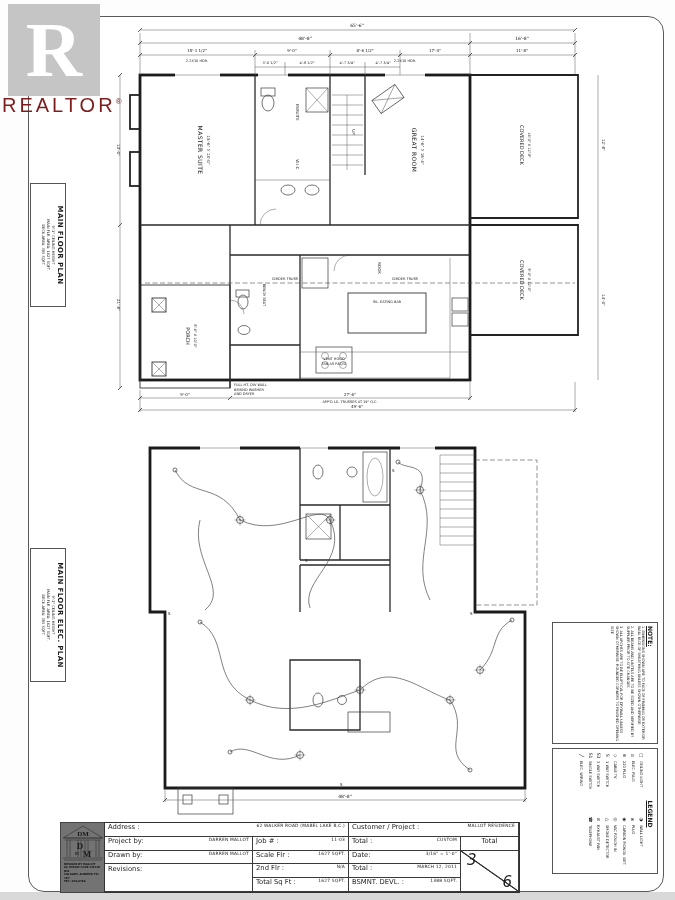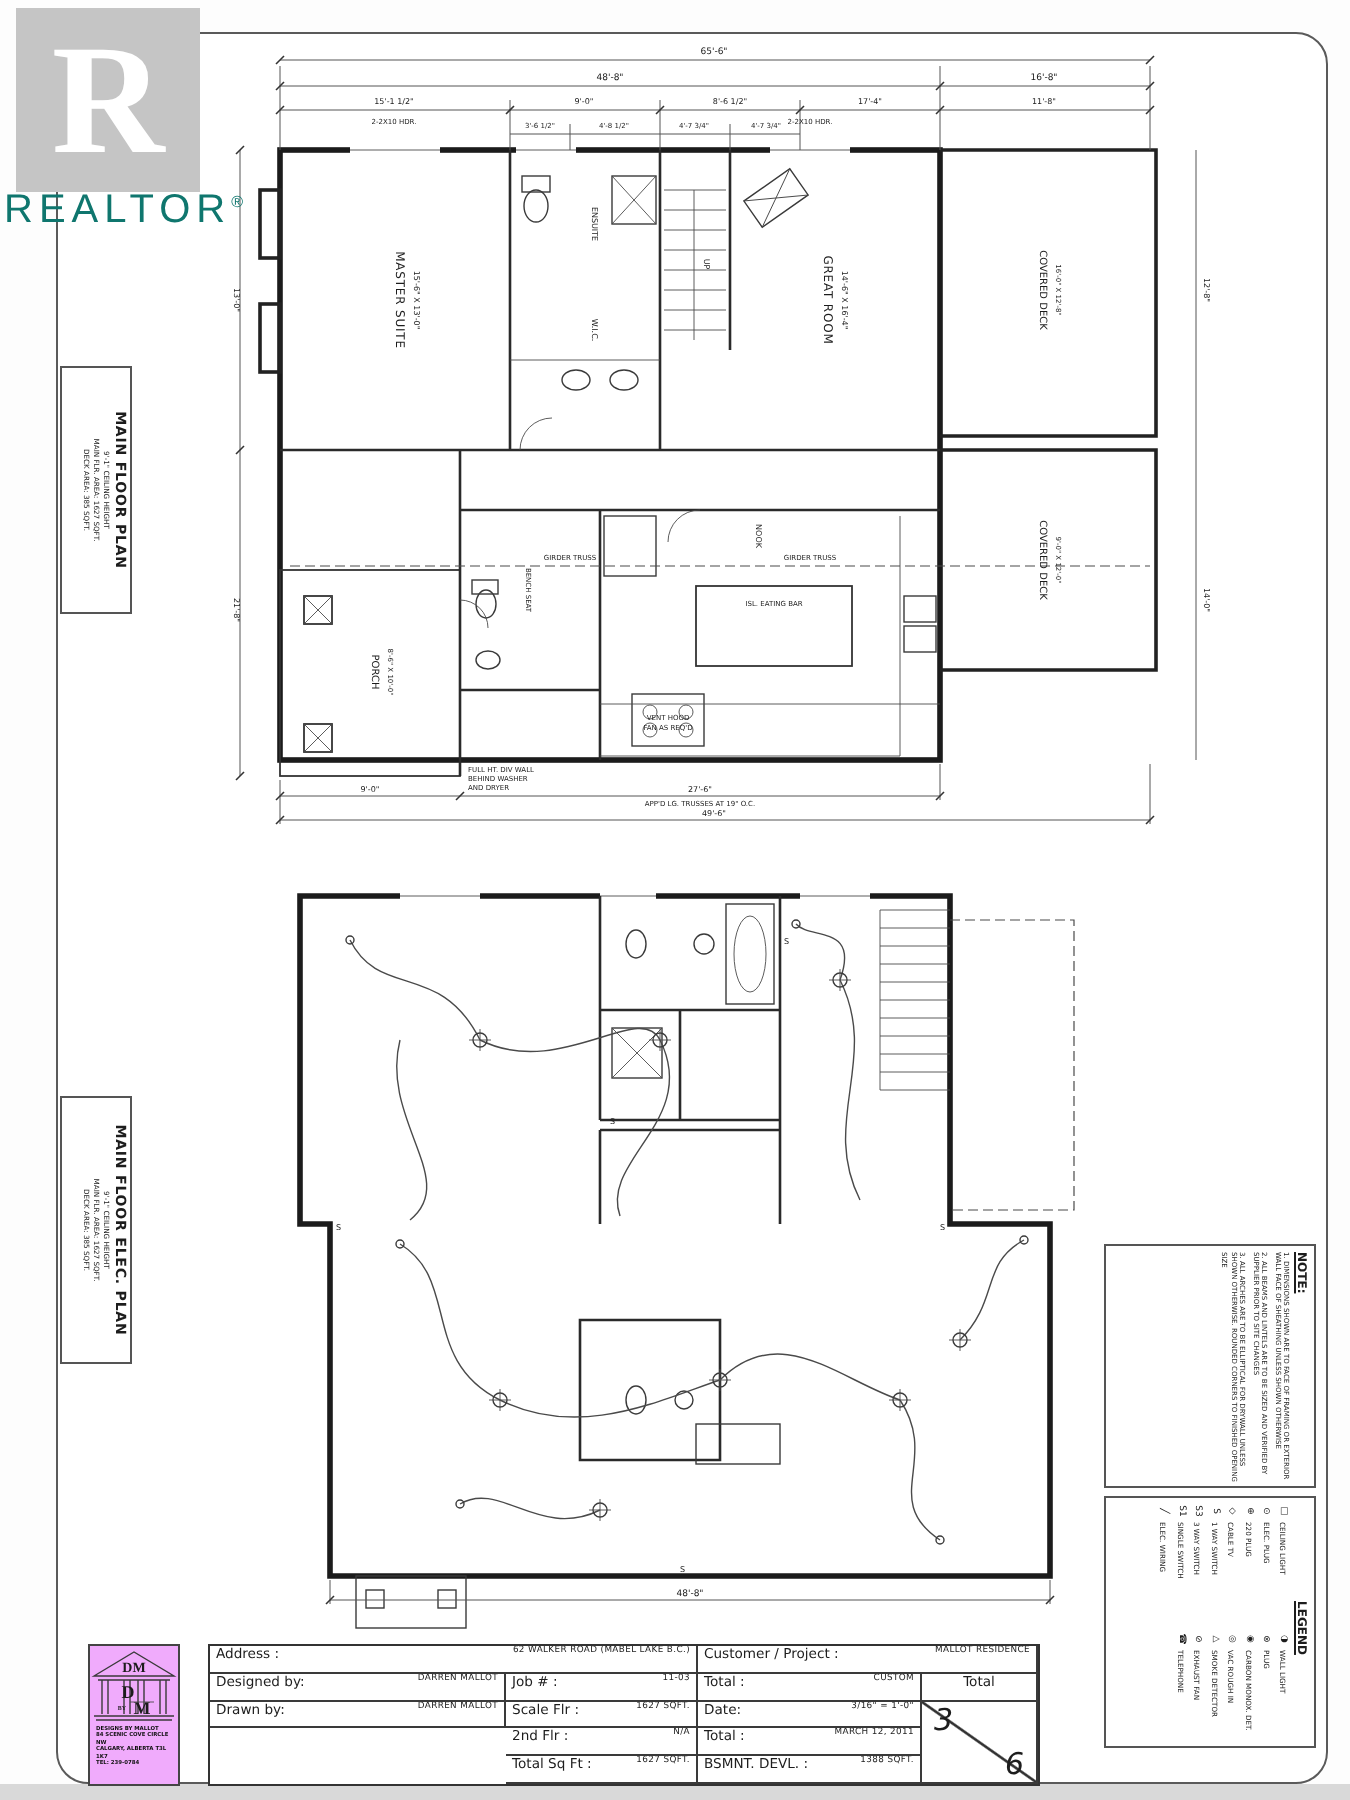--- a/index.html
+++ b/index.html
@@ -6,21 +6,21 @@
   body{width:675px;height:900px;background:#e6e6e6;position:relative;overflow:hidden;
        font-family:"DejaVu Sans",sans-serif;color:#1d1d1d}
   .page{position:absolute;inset:0;background:#fdfdfd}
   .bottom-strip{position:absolute;left:0;top:892px;width:675px;height:8px;background:#d9d9d9}
   .sheet{position:absolute;left:28px;top:16px;width:634px;height:874px;
          border:1.6px solid #5a5a5a;border-radius:16px;background:#fff}
   
   .wm-box{position:absolute;left:8px;top:4px;width:92px;height:92px;background:#c5c5c5;
           display:flex;align-items:center;justify-content:center;z-index:40}
   .wm-r{font-family:"Liberation Serif",serif;font-weight:bold;font-size:78px;color:#fff;line-height:.9}
-  .wm-text{position:absolute;left:2px;top:94px;z-index:40;color:#0f766e;font-size:20px;
+  .wm-text{position:absolute;left:2px;top:94px;z-index:40;color:#7f1d1d;font-size:20px;
            letter-spacing:3px;font-family:"Liberation Sans",sans-serif;font-weight:400}
   .wm-text sup{font-size:8px;letter-spacing:0}
   
   .rot-box{position:absolute;border:1px solid #555;background:#fff;overflow:hidden;z-index:20}
   .rot-inner{position:absolute;top:0;left:0;transform-origin:0 0}
   #sb1{left:30px;top:183px;width:34px;height:122px}
   #sb1 .rot-inner{width:122px;height:34px;transform:rotate(90deg) translateY(-34px)}
   #sb2{left:30px;top:548px;width:34px;height:132px}
   #sb2 .rot-inner{width:132px;height:34px;transform:rotate(90deg) translateY(-34px)}
   .side-title{font-size:7px;font-weight:bold;text-align:center;letter-spacing:.4px;margin-top:2px;line-height:1.1}
@@ -49,21 +49,21 @@
   .c-model{grid-column:3;grid-row:2}.c-page{grid-column:4;grid-row:2;justify-content:center}
   .c-drawn{grid-column:1;grid-row:3}.c-main{grid-column:2;grid-row:3}.c-scale{grid-column:3;grid-row:3}
   .c-pagenum{grid-column:4;grid-row:3/6;position:relative;
      background:linear-gradient(to top right,transparent 48.5%,#333 49.5%,#333 50.5%,transparent 51.5%)}
   .c-rev{grid-column:1;grid-row:4/6;align-items:flex-start;padding-top:1px}
   .c-2nd{grid-column:2;grid-row:4}.c-date{grid-column:3;grid-row:4}
   .c-total{grid-column:2;grid-row:5}.c-bsmnt{grid-column:3;grid-row:5}
   .pg3{position:absolute;left:6px;top:0;font-size:15px;font-style:italic}
   .pg6{position:absolute;right:6px;bottom:0;font-size:15px;font-style:italic}
   
-  #logo{position:absolute;left:44px;top:822px;width:44px;height:69px;border:1px solid #444;background:#f0abfc;z-index:20}
+  #logo{position:absolute;left:60px;top:822px;width:44px;height:69px;border:1px solid #444;background:#737373;z-index:20}
   .lg-addr{font-size:2.7px;line-height:1.25;padding-left:2px;color:#111;font-weight:bold}
   
   #plans{position:absolute;left:0;top:0;width:675px;height:900px;z-index:10}
   .w3{stroke:#1b1b1b;stroke-width:2.8;fill:none}
   .w2{stroke:#222;stroke-width:1.8;fill:none}
   .w15{stroke:#2a2a2a;stroke-width:1.3;fill:none}
   .w1{stroke:#333;stroke-width:0.9;fill:none}
   .w07{stroke:#3a3a3a;stroke-width:0.7;fill:none}
   .w05{stroke:#4a4a4a;stroke-width:0.45;fill:none}
   .dim{stroke:#555;stroke-width:0.5;fill:none}
@@ -401,21 +401,21 @@
   <div id="tblock">
     <div class="tb-cell c-address">
       <span class="tb-label">Address :</span>
       <span class="tb-value">62 WALKER ROAD (MABEL LAKE B.C.)</span>
     </div>
     <div class="tb-cell c-customer">
       <span class="tb-label">Customer / Project :</span>
       <span class="tb-value">MALLOT RESIDENCE</span>
     </div>
     <div class="tb-cell c-designed">
-      <span class="tb-label">Designed by:</span>
+      <span class="tb-label">Project by:</span>
       <span class="tb-value">DARREN MALLOT</span>
     </div>
     <div class="tb-cell c-job">
       <span class="tb-label">Job # :</span>
       <span class="tb-value">11-03</span>
     </div>
     <div class="tb-cell c-model">
       <span class="tb-label">Total :</span>
       <span class="tb-value">CUSTOM</span>
     </div>
@@ -431,20 +431,23 @@
       <span class="tb-value">1627 SQFT.</span>
     </div>
     <div class="tb-cell c-scale">
       <span class="tb-label">Date:</span>
       <span class="tb-value">3/16" = 1'-0"</span>
     </div>
     <div class="tb-cell c-pagenum">
       <span class="pg3">3</span>
       <span class="pg6">6</span>
     </div>
+    <div class="tb-cell c-rev">
+      <span class="tb-label">Revisions:</span>
+    </div>
     <div class="tb-cell c-2nd">
       <span class="tb-label">2nd Flr :</span>
       <span class="tb-value">N/A</span>
     </div>
     <div class="tb-cell c-date">
       <span class="tb-label">Total :</span>
       <span class="tb-value">MARCH 12, 2011</span>
     </div>
     <div class="tb-cell c-total">
       <span class="tb-label">Total Sq Ft :</span>

